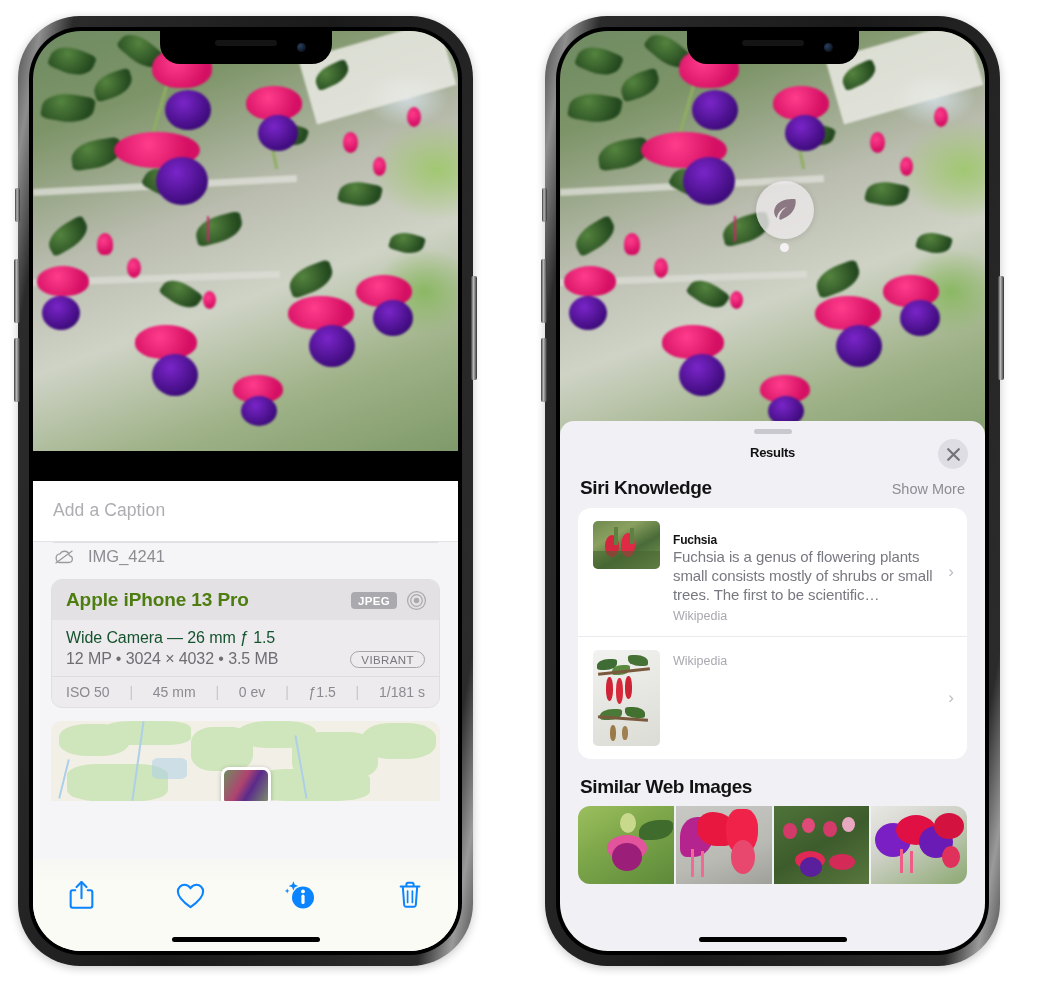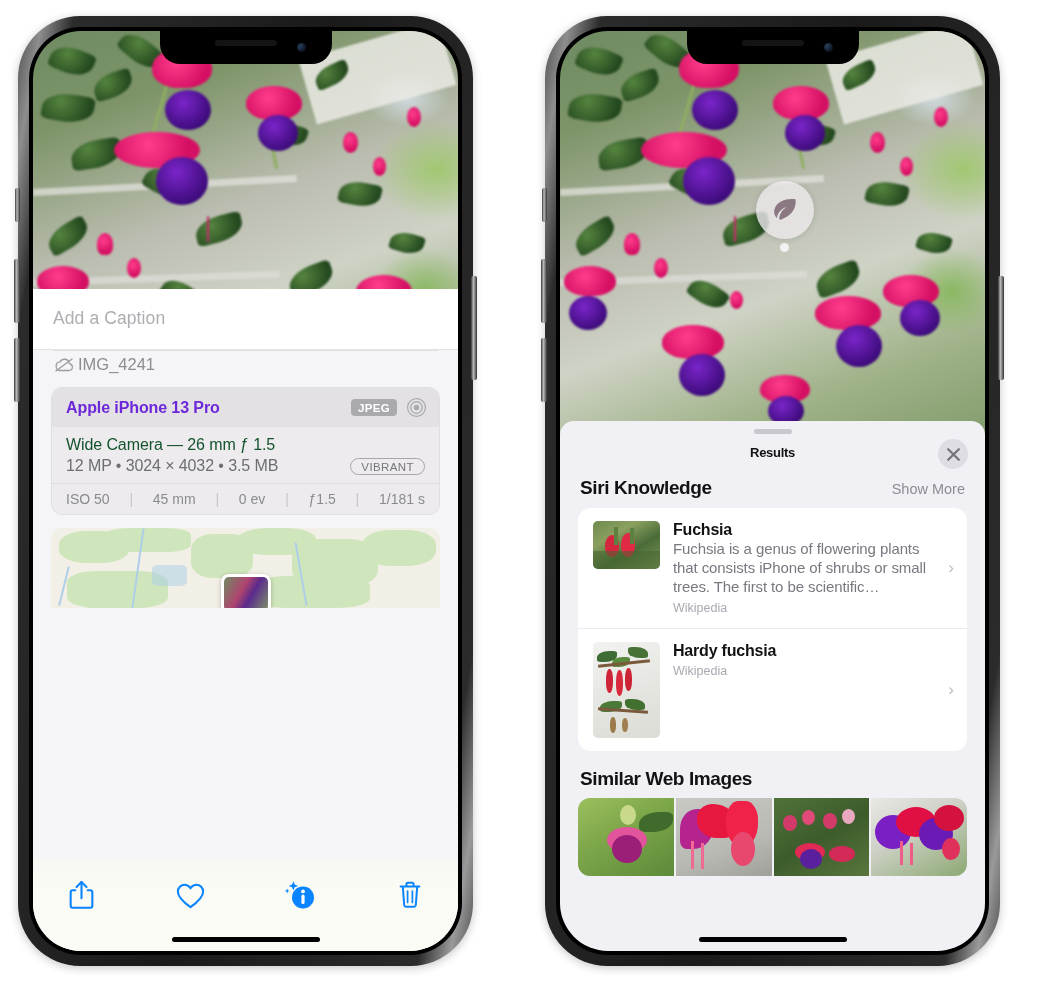--- a/index.html
+++ b/index.html
@@ -120,34 +120,34 @@
 
   .divider { height: 1px; background: #e1e1e4; margin: 0 20px; }
 
   .datetime-row {
     display: flex; align-items: baseline; justify-content: space-between;
     padding: 16px 20px 1px 20px;
   }
   .datetime { font-size: 17px; font-weight: 700; color: #121214; letter-spacing: -.2px; }
   .adjust { font-size: 17px; color: #0a84ff; }
   .filename-row {
-    display: flex; align-items: center; gap: 3px; padding: 4px 20px 13px 20px;
+    display: flex; align-items: center; gap: 13px; padding: 4px 20px 13px 20px;
   }
   .filename { font-size: 16.5px; color: #8c8c92; }
 
   
   .cam-card {
     margin: 0 18px; border-radius: 11px; overflow: hidden;
     background: #eceaec; border: 1px solid #e0dee0;
   }
   .cam-head {
     display: flex; align-items: center; justify-content: space-between;
     padding: 9px 12px 9px 14px; background: #e3e1e4;
   }
-  .cam-model { font-size: 16px; font-weight: 700; color: #6d28d9; letter-spacing: -.1px; }
+  .cam-model { font-size: 19px; font-weight: 700; color: #4d7c0f; letter-spacing: -.1px; }
   .cam-head-right { display: flex; align-items: center; gap: 9px; }
   .jpeg-badge {
     background: #a9a9ae; color: #fff; font-size: 11.5px; font-weight: 700;
     padding: 3px 7px 2px 7px; border-radius: 4px; letter-spacing: .3px;
   }
   .cam-body { padding: 9px 14px 8px 14px; background: #edebee; }
   .cam-line1 { font-size: 16px; color: #14532d; letter-spacing: -.1px; margin-bottom: 3px; }
   .cam-line2row { display: flex; align-items: center; justify-content: space-between; }
   .cam-line2 { font-size: 16px; color: #6d6d73; letter-spacing: -.1px; }
   .vibrant {
@@ -216,21 +216,21 @@
   .show-more { font-size: 14.5px; color: #8c8c92; }
 
   .card {
     margin: 0 18px; background: #fff; border-radius: 13px; overflow: hidden;
   }
   .kb-row { display: flex; align-items: flex-start; gap: 13px; padding: 13px 14px 13px 15px; position: relative; }
   .kb-row + .kb-row { border-top: 1px solid #eceaef; }
   .kb-thumb { flex: 0 0 auto; width: 67px; height: 48px; border-radius: 5px; overflow: hidden; position: relative; }
   .kb-thumb.tall { height: 96px; }
   .kb-txt { flex: 1 1 auto; min-width: 0; padding-right: 16px; }
-  .kb-title { font-size: 16px; font-weight: 700; color: #121214; letter-spacing: -.2px; margin-bottom: 1px; }
+  .kb-title { font-size: 12px; font-weight: 700; color: #121214; letter-spacing: -.2px; margin-bottom: 1px; margin-top: 12px; }
   .kb-desc { font-size: 15px; line-height: 1.26; color: #787880; letter-spacing: -.1px; }
   .kb-src { font-size: 12.5px; color: #a8a8b0; margin-top: 4px; }
   .kb-chev { position: absolute; right: 13px; top: 50%; transform: translateY(-50%); color: #bcbcc4; font-size: 17px; }
 
   .sec-head2 { padding: 17px 20px 8px 20px; }
   .simgrid { display: flex; gap: 2px; margin: 0 18px; border-radius: 12px; overflow: hidden; height: 78px; }
   .simgrid > div { flex: 1 1 0; position: relative; overflow: hidden; }
 
   
   .leaf-badge {
@@ -309,21 +309,21 @@
 
             <div class="f-sep" style="left:15%;top:48%;width:16px;height:22px;border-radius:50% 50% 40% 40%;"></div>
             <div class="f-sep" style="left:22%;top:54%;width:14px;height:20px;border-radius:50%;"></div>
             <div class="f-sep" style="left:73%;top:24%;width:15px;height:21px;border-radius:50%;"></div>
             <div class="f-sep" style="left:80%;top:30%;width:13px;height:19px;border-radius:50%;"></div>
             <div class="f-sep" style="left:88%;top:18%;width:14px;height:20px;border-radius:50%;"></div>
             <div class="f-sep" style="left:40%;top:62%;width:13px;height:18px;border-radius:50%;"></div>
           </div>
         </div>
 
-        <div class="sheet-left" style="height:662px;">
+        <div class="sheet-left" style="height:470px;">
 
           <div class="caption-row">
             <div class="caption-ph">Add a Caption</div>
           </div>
 
 
           <div class="divider"></div>
 
 
           <div class="filename-row">
@@ -516,21 +516,21 @@
             <div class="kb-row">
               <div class="kb-thumb" style="background:linear-gradient(150deg,#6f8a4e 0%,#8aa05f 30%,#4a6b38 60%,#7f9a5a 100%);">
                 <div style="position:absolute;left:18%;top:30%;width:14px;height:22px;border-radius:50% 50% 45% 45%;background:#d4263f;"></div>
                 <div style="position:absolute;left:42%;top:26%;width:14px;height:24px;border-radius:50% 50% 45% 45%;background:#e02a45;"></div>
                 <div style="position:absolute;left:31%;top:12%;width:4px;height:18px;background:#5e8040;"></div>
                 <div style="position:absolute;left:55%;top:14%;width:4px;height:16px;background:#5e8040;"></div>
                 <div style="position:absolute;left:0;top:62%;width:100%;height:38%;background:rgba(70,100,48,.55);"></div>
               </div>
               <div class="kb-txt">
                 <div class="kb-title">Fuchsia</div>
-                <div class="kb-desc">Fuchsia is a genus of flowering plants that consists iPhone of shrubs or small trees. The first to be scientific…</div>
+                <div class="kb-desc">Fuchsia is a genus of flowering plants small consists mostly of shrubs or small trees. The first to be scientific…</div>
                 <div class="kb-src">Wikipedia</div>
               </div>
               <div class="kb-chev">›</div>
             </div>
 
             <div class="kb-row">
               <div class="kb-thumb tall" style="background:linear-gradient(160deg,#f2f2f0 0%,#e6e6e2 50%,#dcdcd6 100%);">
                 <div style="position:absolute;left:6%;top:10%;width:20px;height:11px;border-radius:60% 20% 60% 20%;background:#3f6b34;"></div>
                 <div style="position:absolute;left:52%;top:6%;width:20px;height:11px;border-radius:20% 60% 20% 60%;background:#477236;"></div>
                 <div style="position:absolute;left:28%;top:16%;width:18px;height:10px;border-radius:60% 20% 60% 20%;background:#5a8a3f;"></div>
@@ -538,21 +538,20 @@
                 <div style="position:absolute;left:20%;top:28%;width:7px;height:24px;border-radius:45%;background:#cf2437;"></div>
                 <div style="position:absolute;left:34%;top:30%;width:7px;height:26px;border-radius:45%;background:#d82a3c;"></div>
                 <div style="position:absolute;left:48%;top:27%;width:7px;height:23px;border-radius:45%;background:#cb2234;"></div>
                 <div style="position:absolute;left:10%;top:62%;width:22px;height:11px;border-radius:60% 20% 60% 20%;background:#4b7a38;"></div>
                 <div style="position:absolute;left:48%;top:60%;width:20px;height:11px;border-radius:20% 60% 20% 60%;background:#42702f;"></div>
                 <div style="position:absolute;left:8%;top:70%;width:50px;height:3px;background:#7a5a3c;transform:rotate(4deg);"></div>
                 <div style="position:absolute;left:26%;top:78%;width:6px;height:16px;border-radius:45%;background:#9b7a4a;"></div>
                 <div style="position:absolute;left:44%;top:80%;width:6px;height:14px;border-radius:45%;background:#a08050;"></div>
               </div>
               <div class="kb-txt">
-                <div class="kb-title">Hardy fuchsia</div>
                 <div class="kb-src">Wikipedia</div>
               </div>
               <div class="kb-chev">›</div>
             </div>
 
           </div>
 
           <div class="sec-head sec-head2">
             <div class="sec-title">Similar Web Images</div>
           </div>

